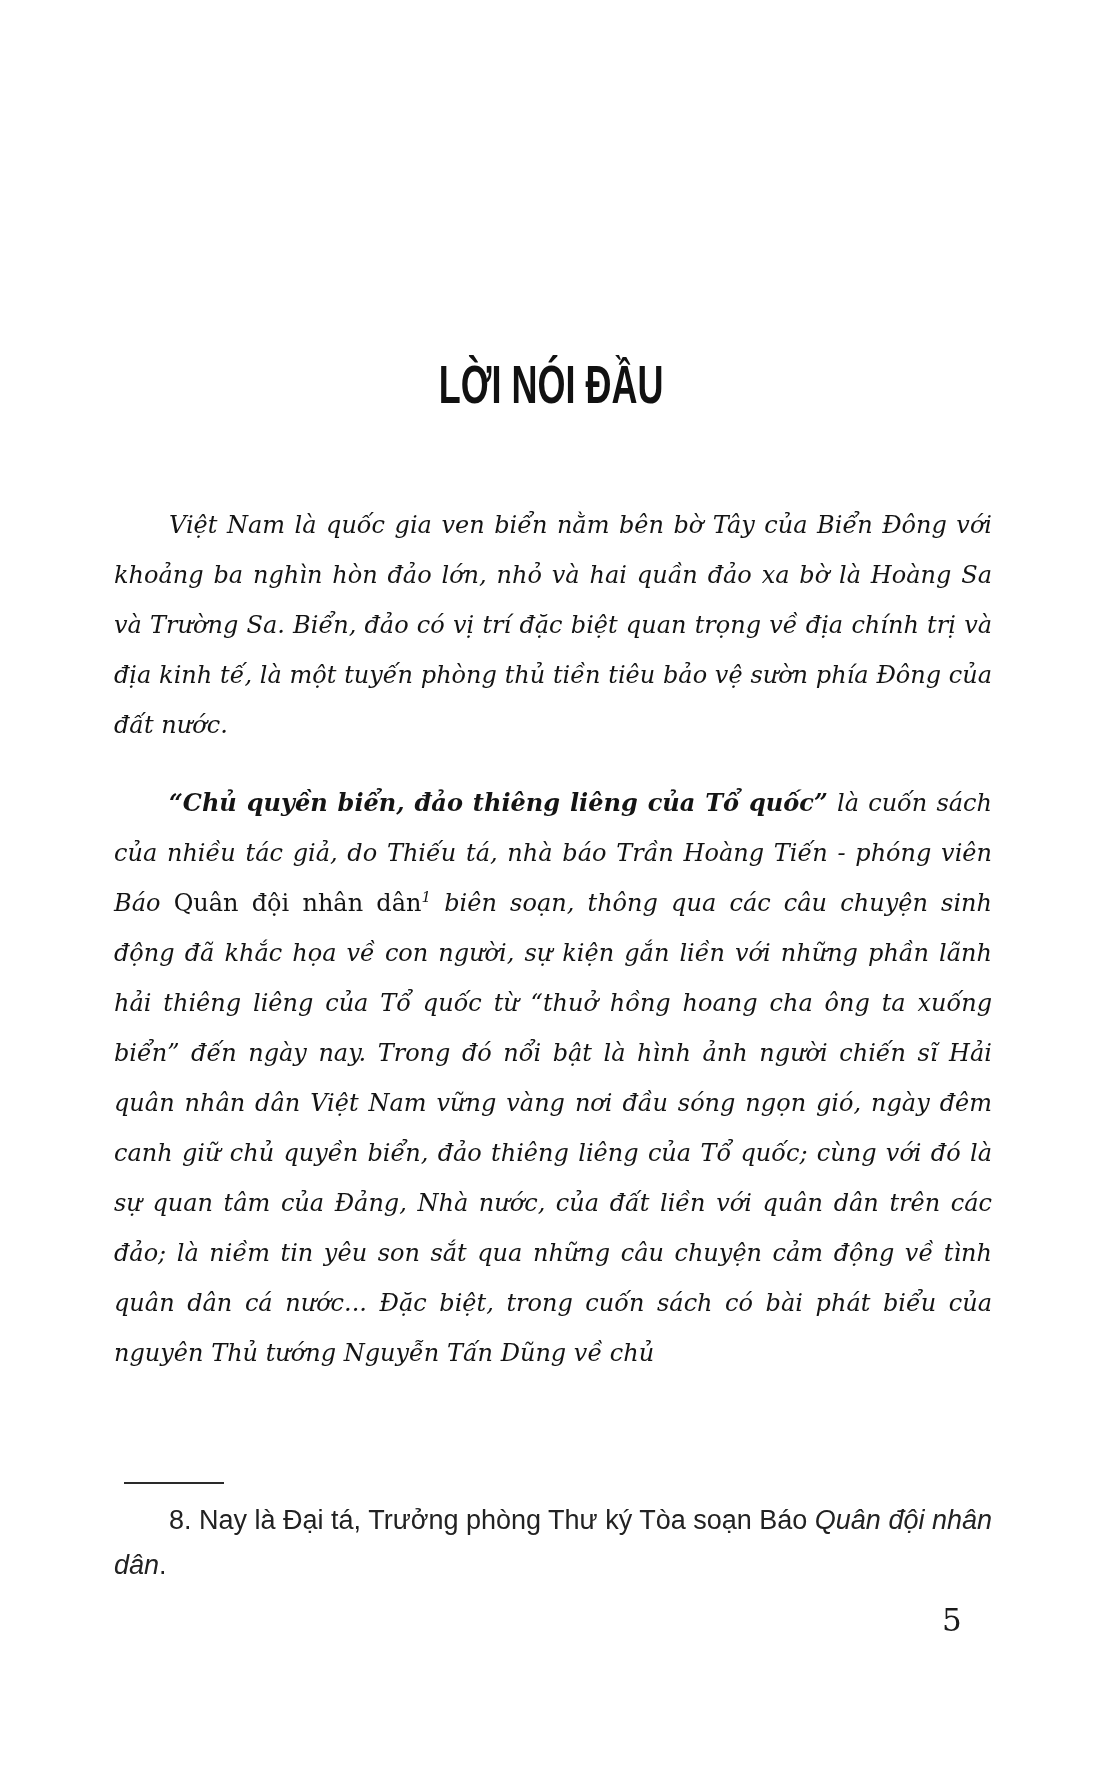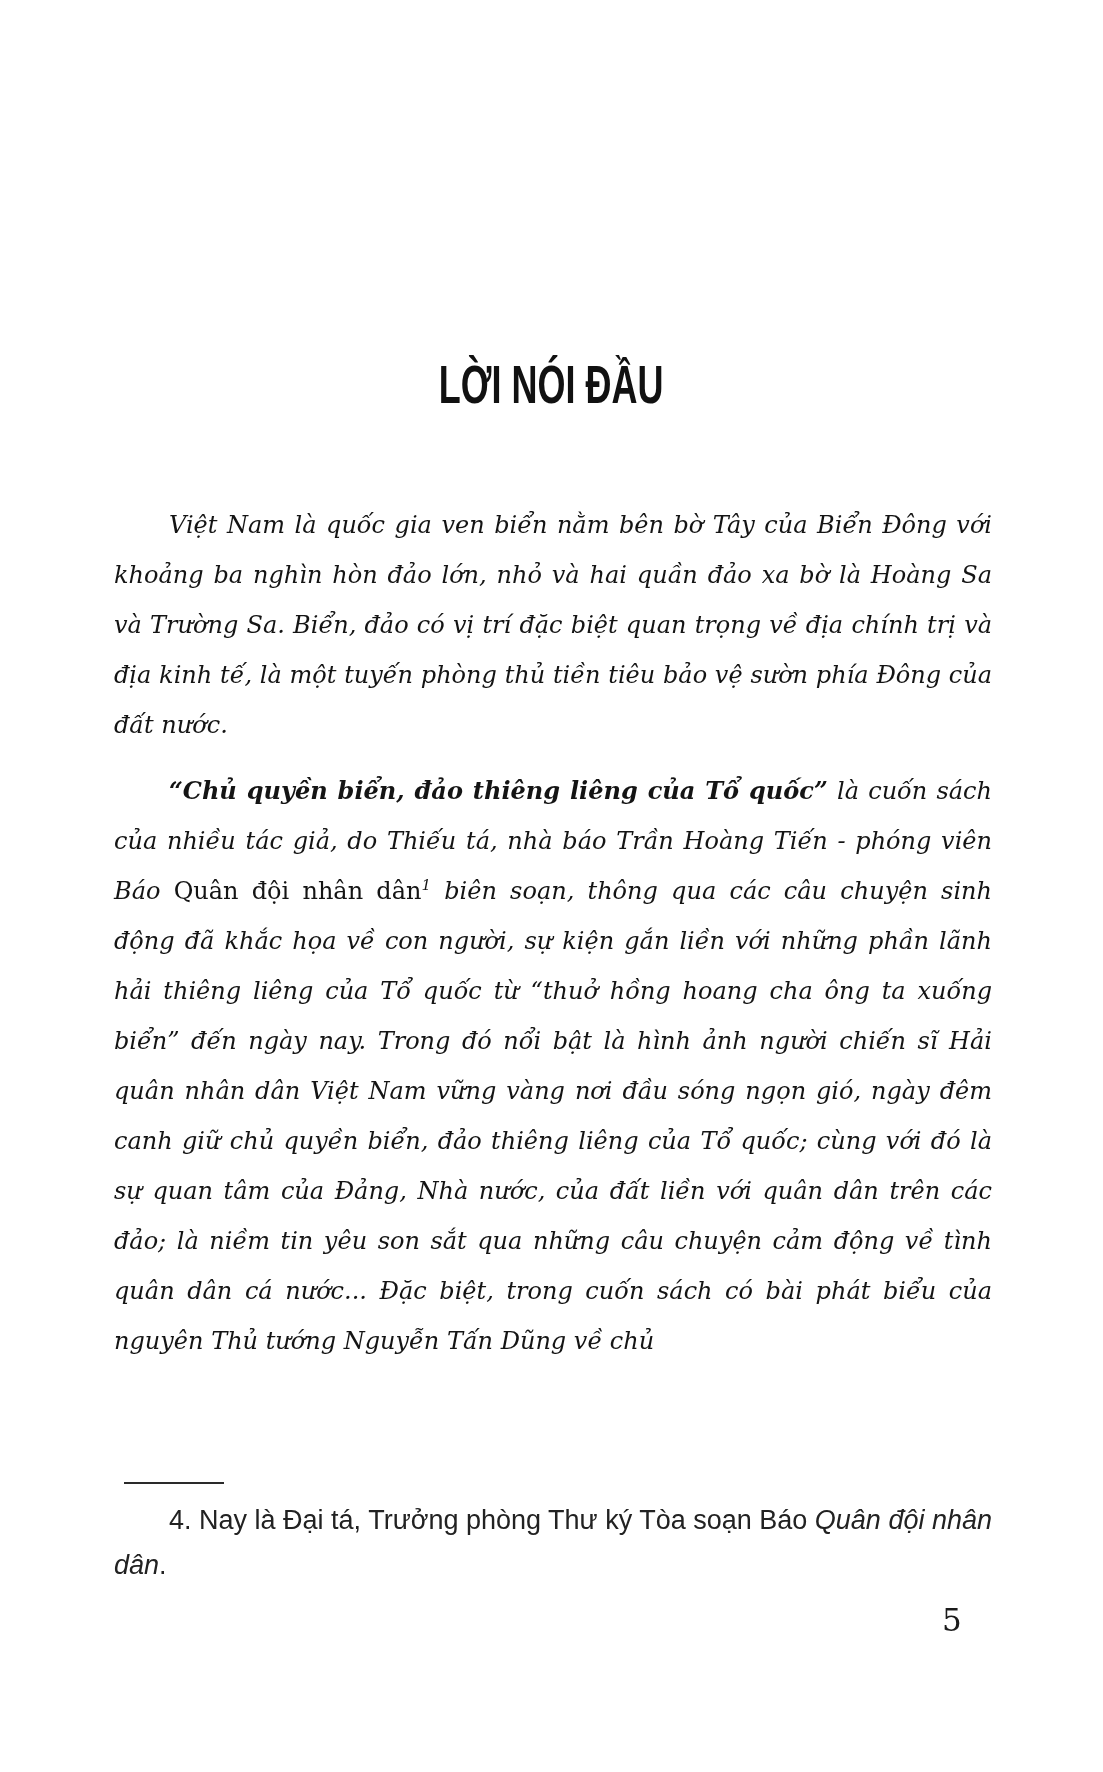--- a/index.html
+++ b/index.html
@@ -44,21 +44,21 @@
     font-family: "DejaVu Serif", serif;
     font-size: 24px;
     line-height: 50px;
     text-align: justify;
     color: #141414;
   }
   .para {
     text-indent: 55px;
     font-style: italic;
   }
-  .para + .para { margin-top: 16px; }
+  .para + .para { margin-top: 28px; }
   .seg-italic      { font-style: italic; }
   .seg-bold-italic { font-style: italic; font-weight: bold; }
   .seg-roman       { font-style: normal; }
   .seg-superscript {
     font-style: italic;
     vertical-align: super;
     font-size: 0.62em;
     line-height: 0;
   }
   .footnote {
@@ -99,18 +99,18 @@
 
   <h1 class="title"><span class="title-inner">LỜI NÓI ĐẦU</span></h1>
 
   <div class="body-text" id="body-container">
       <p class="para"><span class="seg-italic">Việt Nam là quốc gia ven biển nằm bên bờ Tây của Biển Đông với khoảng ba nghìn hòn đảo lớn, nhỏ và hai quần đảo xa bờ là Hoàng Sa và Trường Sa. Biển, đảo có vị trí đặc biệt quan trọng về địa chính trị và địa kinh tế, là một tuyến phòng thủ tiền tiêu bảo vệ sườn phía Đông của đất nước.</span></p>
       <p class="para"><span class="seg-bold-italic">“Chủ quyền biển, đảo thiêng liêng của Tổ quốc”</span><span class="seg-italic"> là cuốn sách của nhiều tác giả, do Thiếu tá, nhà báo Trần Hoàng Tiến - phóng viên Báo </span><span class="seg-roman">Quân đội nhân dân</span><span class="seg-superscript">1</span><span class="seg-italic"> biên soạn, thông qua các câu chuyện sinh động đã khắc họa về con người, sự kiện gắn liền với những phần lãnh hải thiêng liêng của Tổ quốc từ “thuở hồng hoang cha ông ta xuống biển” đến ngày nay. Trong đó nổi bật là hình ảnh người chiến sĩ Hải quân nhân dân Việt Nam vững vàng nơi đầu sóng ngọn gió, ngày đêm canh giữ chủ quyền biển, đảo thiêng liêng của Tổ quốc; cùng với đó là sự quan tâm của Đảng, Nhà nước, của đất liền với quân dân trên các đảo; là niềm tin yêu son sắt qua những câu chuyện cảm động về tình quân dân cá nước... Đặc biệt, trong cuốn sách có bài phát biểu của nguyên Thủ tướng Nguyễn Tấn Dũng về chủ</span></p>
     </div>
 
   <div class="footnote">
     <div class="footnote-rule"></div>
-    <p class="footnote-text" id="footnote-container"><span class="seg-roman">4. Nay là Đại tá, Trưởng phòng Thư ký Tòa soạn Báo </span><span class="seg-italic">Quân đội nhân dân</span><span class="seg-roman">.</span></p>
+    <p class="footnote-text" id="footnote-container"><span class="seg-roman">8. Nay là Đại tá, Trưởng phòng Thư ký Tòa soạn Báo </span><span class="seg-italic">Quân đội nhân dân</span><span class="seg-roman">.</span></p>
   </div>
 
   <div class="page-number">5</div>
 
 </div>
 
 </body></html>

